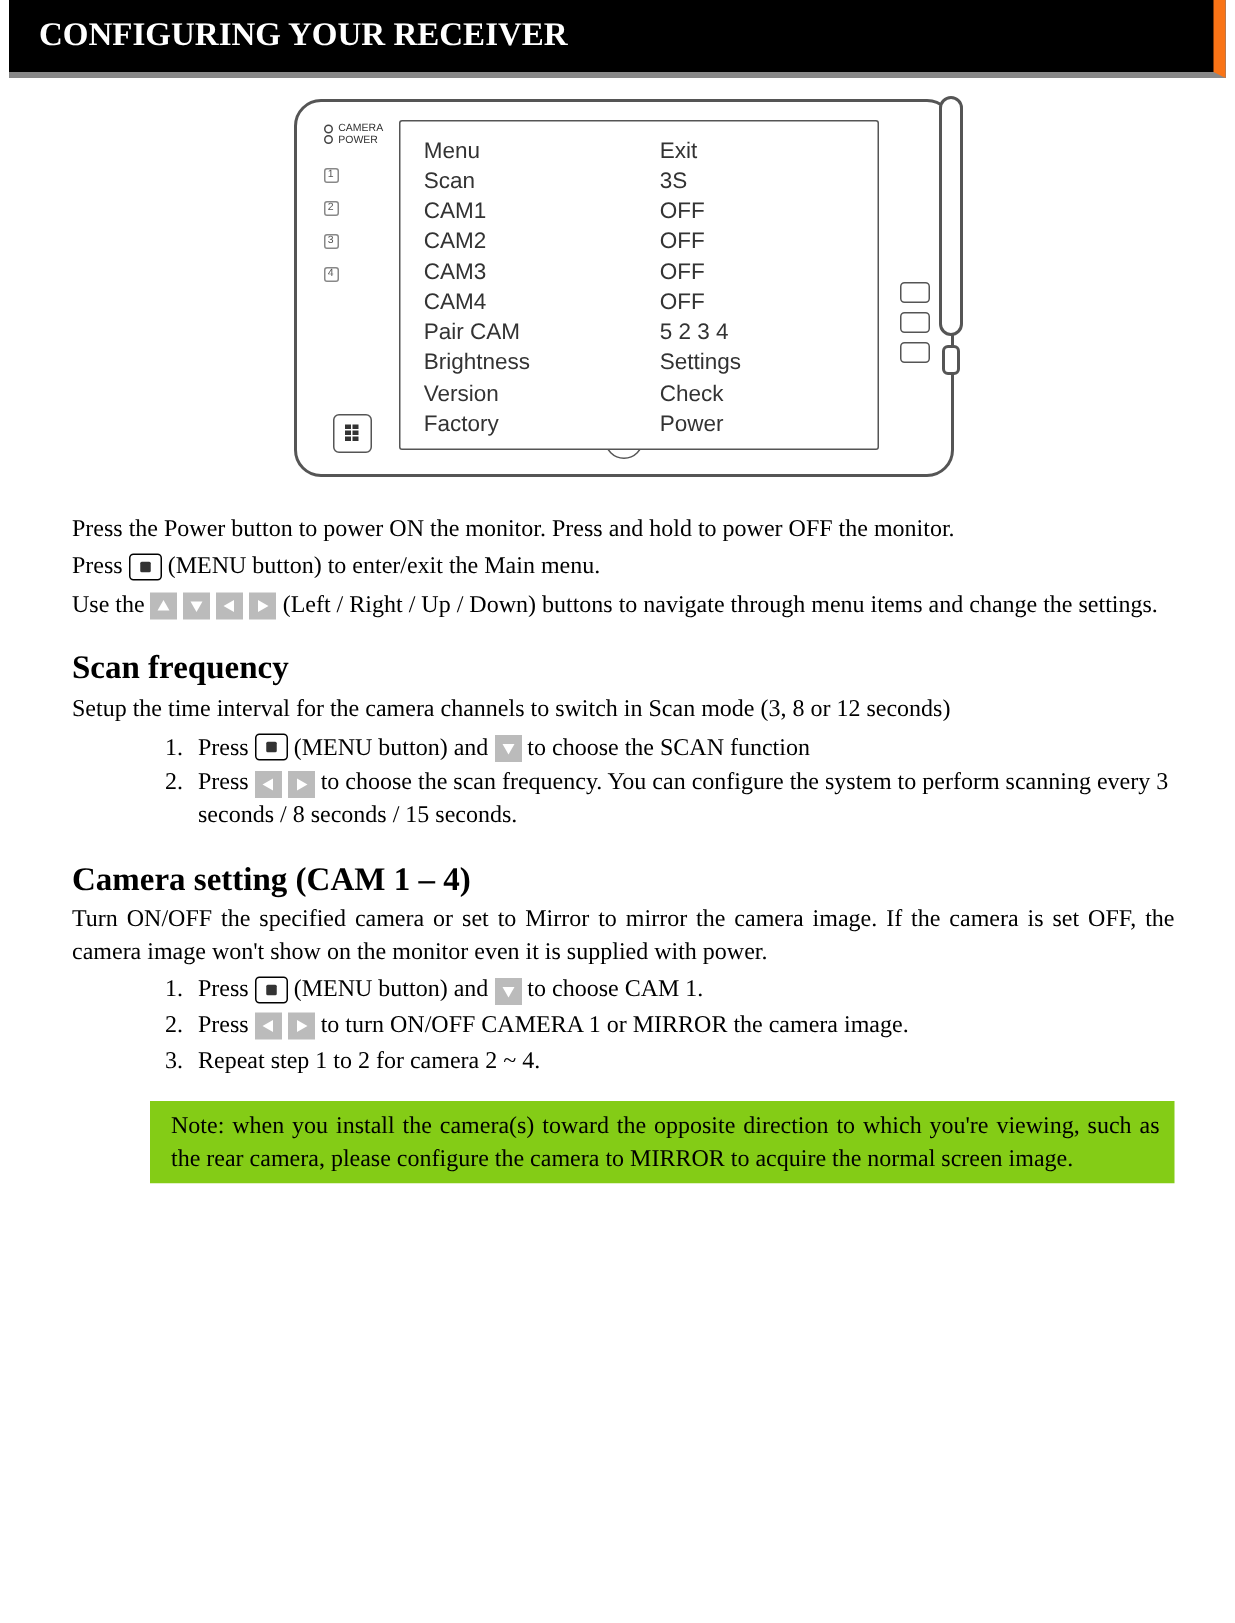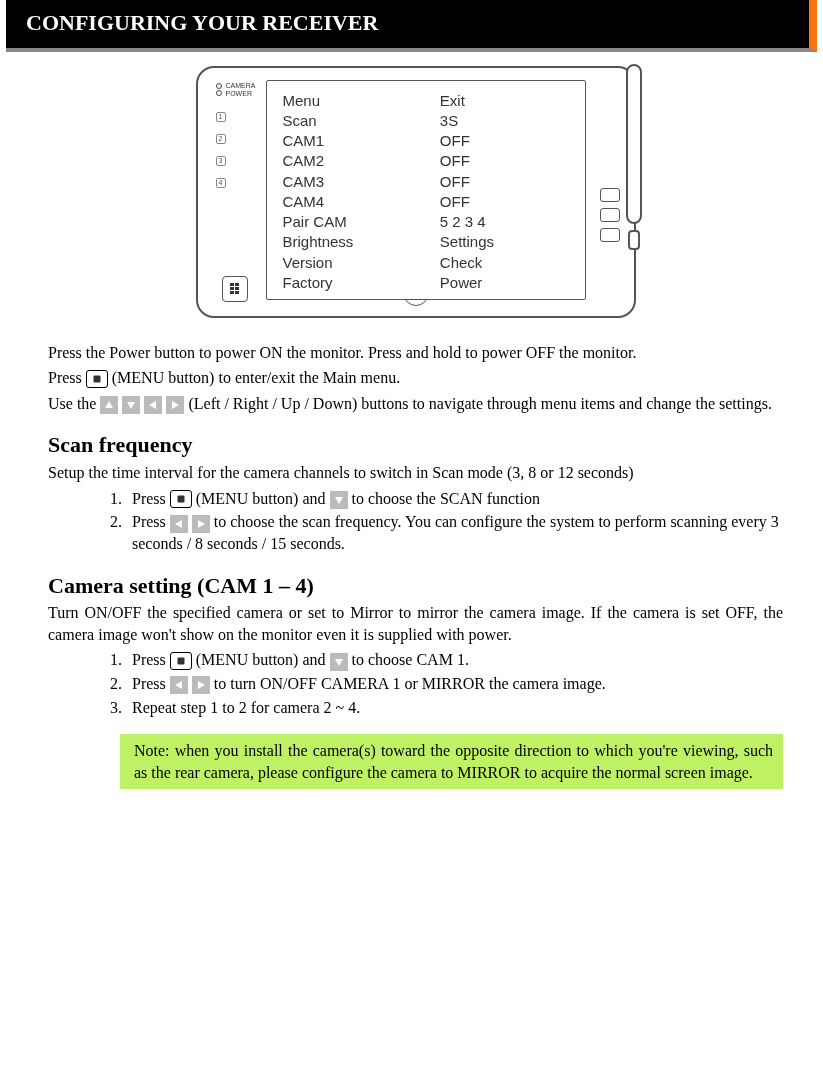--- a/index.html
+++ b/index.html
@@ -236,22 +236,22 @@
   }
   ol {
     margin: 4px 0 16px 0;
     padding-left: 78px;
   }
   ol li {
     padding-left: 6px;
     margin-bottom: 2px;
   }
   .note-box {
-    background: #bef264;
-    margin-left: 72px;
+    background: #84cc16;
+    margin-left: 52px;
     margin-right: 0;
     padding: 6px 10px 6px 14px;
     text-align: justify;
   }
 </style>
 </head>
 <body>
 
 <div class="page">
   <div class="title-bar">CONFIGURING YOUR RECEIVER</div>

